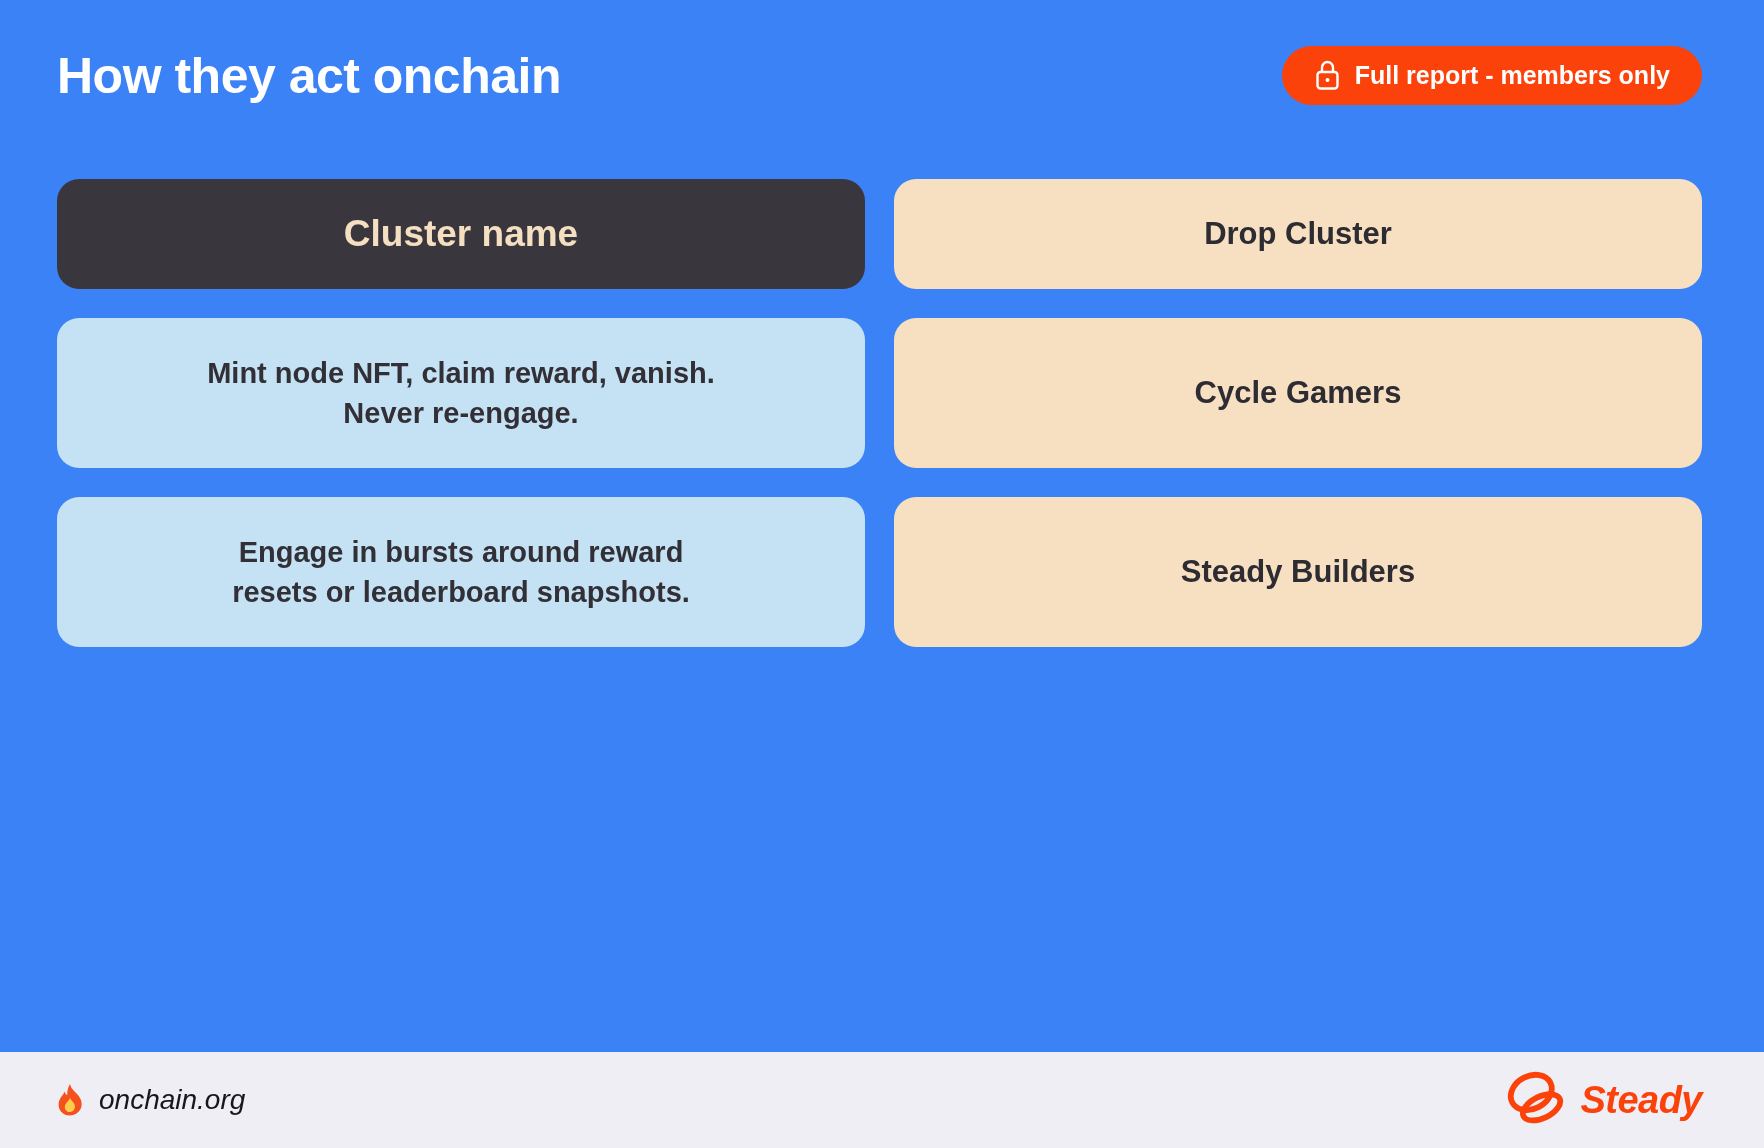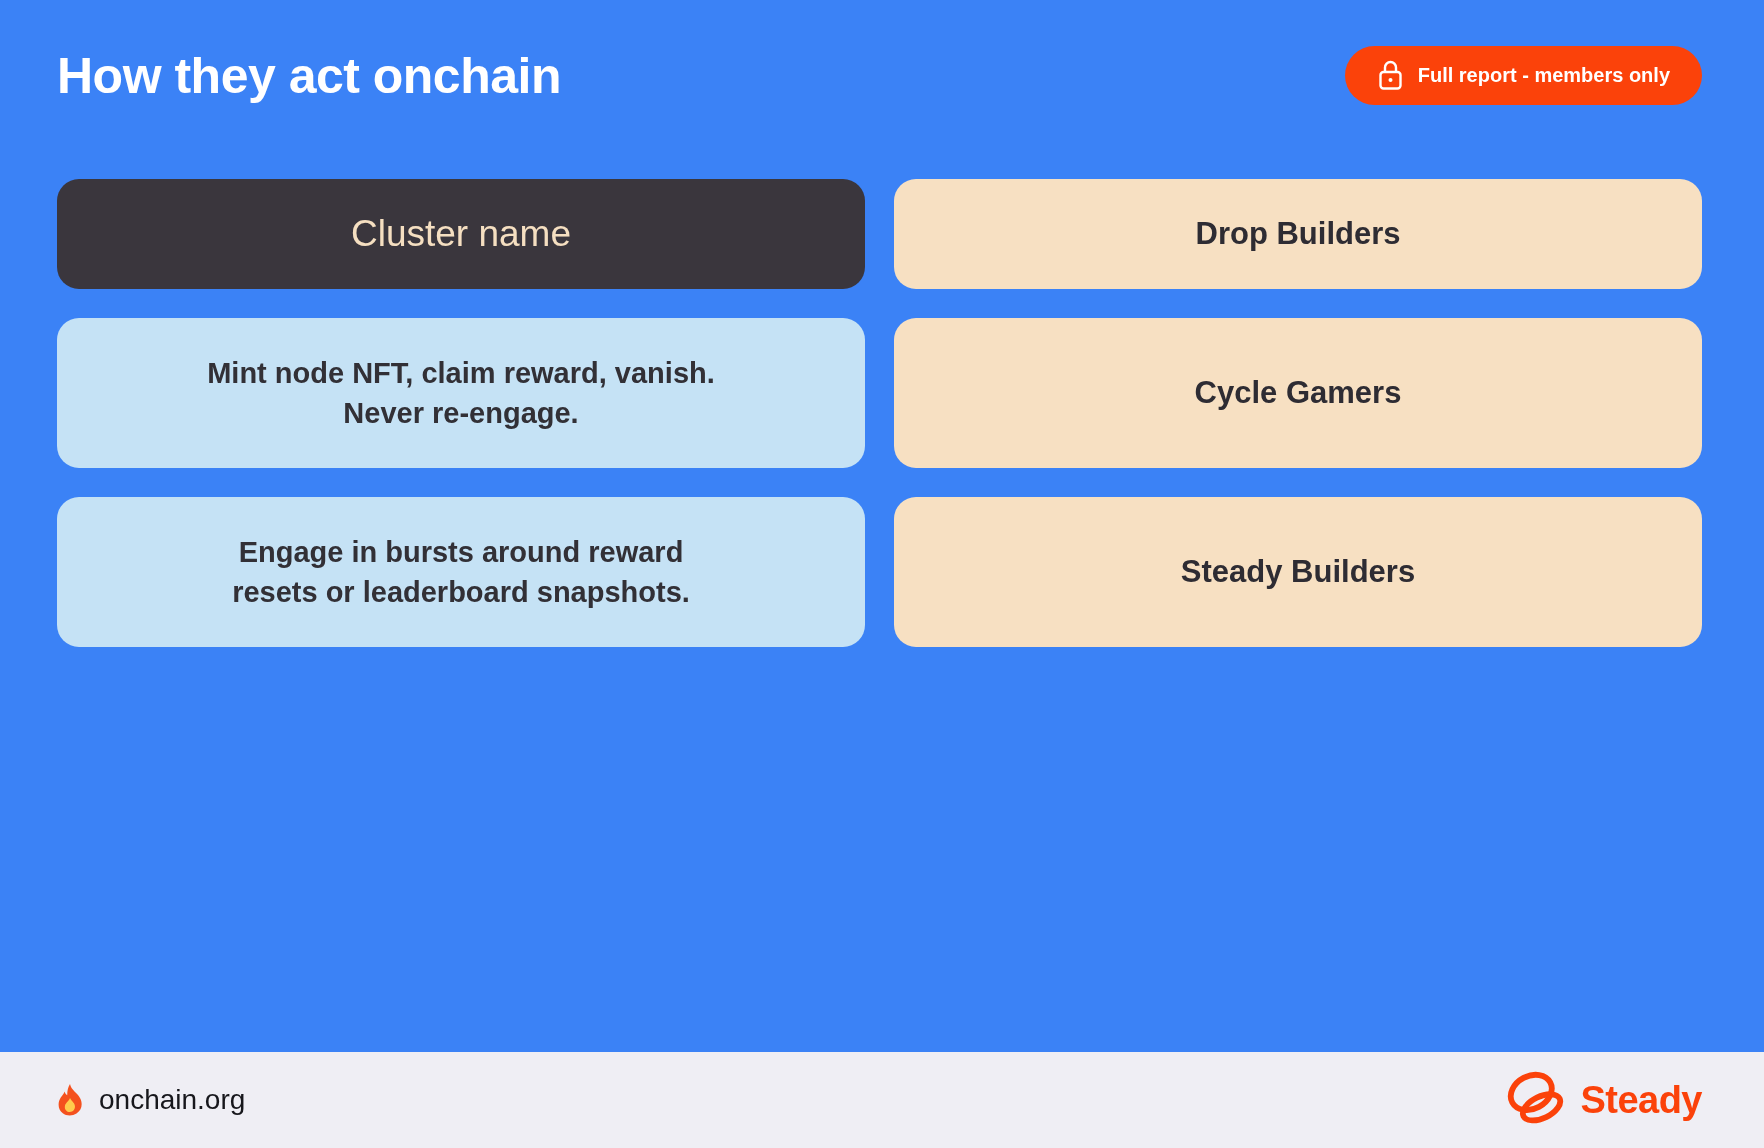--- a/index.html
+++ b/index.html
@@ -41,21 +41,21 @@
     display: flex;
     align-items: center;
     gap: 14px;
     height: 59px;
     padding: 0 32px;
     background: #fb420a;
     border: none;
     border-radius: 30px;
     color: #ffffff;
     font-family: inherit;
-    font-size: 20px;
+    font-size: 25px;
     font-weight: 700;
     cursor: pointer;
   }
   .badge svg { display: block; }
 
   .table {
     margin-top: 74px;
     display: grid;
     grid-template-columns: 1fr 1fr;
     grid-template-rows: 110px 150px 150px 150px 174px;
@@ -69,21 +69,21 @@
     align-items: center;
     justify-content: center;
     text-align: center;
     padding: 10px 40px;
   }
 
   .cell.header {
     background: #3a363d;
     color: #f5dfc1;
     font-size: 37px;
-    font-weight: 400;
+    font-weight: 700;
   }
 
   .cell.cluster {
     background: #f7e0c2;
     color: #2e2c33;
     font-size: 31px;
     font-weight: 700;
   }
 
   .cell.behavior {
@@ -96,20 +96,21 @@
   .cell.behavior span { white-space: pre-line; }
 
   .footer {
     margin-top: auto;
     height: 96px;
     background: #efeef4;
     display: flex;
     align-items: center;
     justify-content: space-between;
     padding: 0 62px 0 57px;
+    font-style: italic;
   }
 
   .site {
     display: flex;
     align-items: center;
     gap: 16px;
     color: #17171c;
     font-size: 28px;
     font-weight: 400;
     text-decoration: none;
@@ -147,21 +148,21 @@
         <span>Full report - members only</span>
       </button>
     </div>
 
     <div class="table">
       <div class="cell header">
         <span>Cluster name</span>
       </div>
 
       <div class="cell cluster">
-        <span>Drop Builders</span>
+        <span>Drop Cluster</span>
       </div>
       <div class="cell behavior">
         <span>Mint node NFT, claim reward, vanish.
 Never re-engage.</span>
       </div>
 
       <div class="cell cluster">
         <span>Cycle Gamers</span>
       </div>
       <div class="cell behavior">

